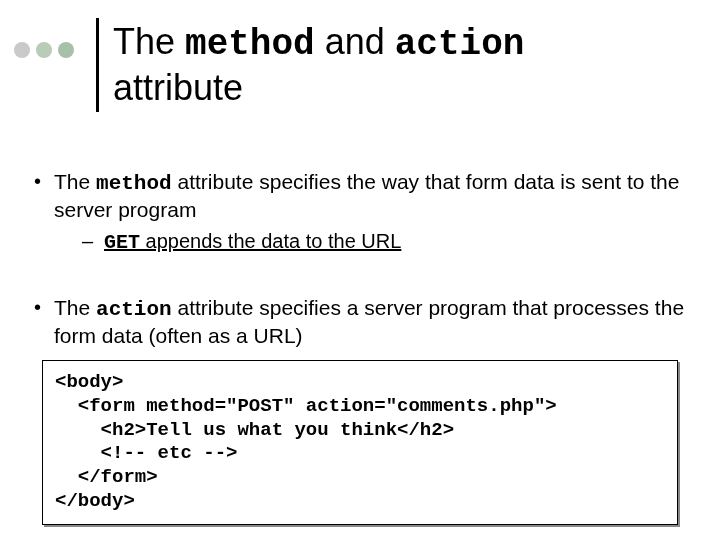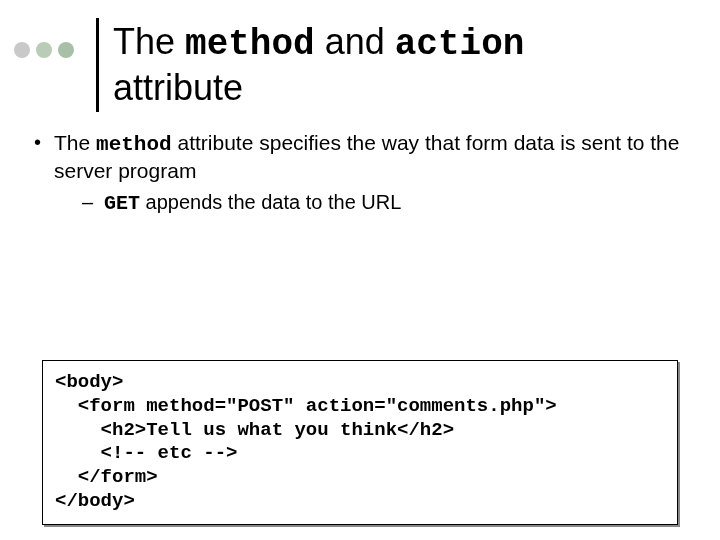--- a/index.html
+++ b/index.html
@@ -70,32 +70,34 @@
     list-style: none;
     margin: 0;
     padding: 0;
   }
   ul.level1 > li {
     position: relative;
     padding-left: 26px;
     font-size: 21px;
     line-height: 1.22;
     margin-bottom: 18px;
+    margin-top: 39px;
   }
   ul.level1 > li::before {
     content: "•";
     position: absolute;
     left: 6px;
     top: 0;
     font-size: 20px;
   }
   ul.level2 {
     list-style: none;
     margin: 6px 0 0 0;
     padding: 0 0 0 28px;
+    text-decoration: underline;
   }
   ul.level2 > li {
     position: relative;
     padding-left: 22px;
     font-size: 20px;
     line-height: 1.35;
   }
   ul.level2 > li::before {
     content: "–";
     position: absolute;
@@ -140,20 +142,23 @@
   <div class="content">
     <ul class="level1">
       <li>
         <span>The </span><span class="mono">method</span><span> attribute specifies the way that form data is sent to the server program</span>
         <ul class="level2">
           <li>
             <span class="mono">GET</span><span> appends the data to the URL</span>
           </li>
         </ul>
       </li>
+      <li>
+        <span>The </span><span class="mono">action</span><span> attribute specifies a server program that processes the form data (often as a URL)</span>
+      </li>
     </ul>
   </div>
 
   <div class="codebox"><span>&lt;body&gt;</span>
 <span>  &lt;form method="POST" action="comments.php"&gt;</span>
 <span>    &lt;h2&gt;Tell us what you think&lt;/h2&gt;</span>
 <span>    &lt;!-- etc --&gt;</span>
 <span>  &lt;/form&gt;</span>
 <span>&lt;/body&gt;</span></div>
 

